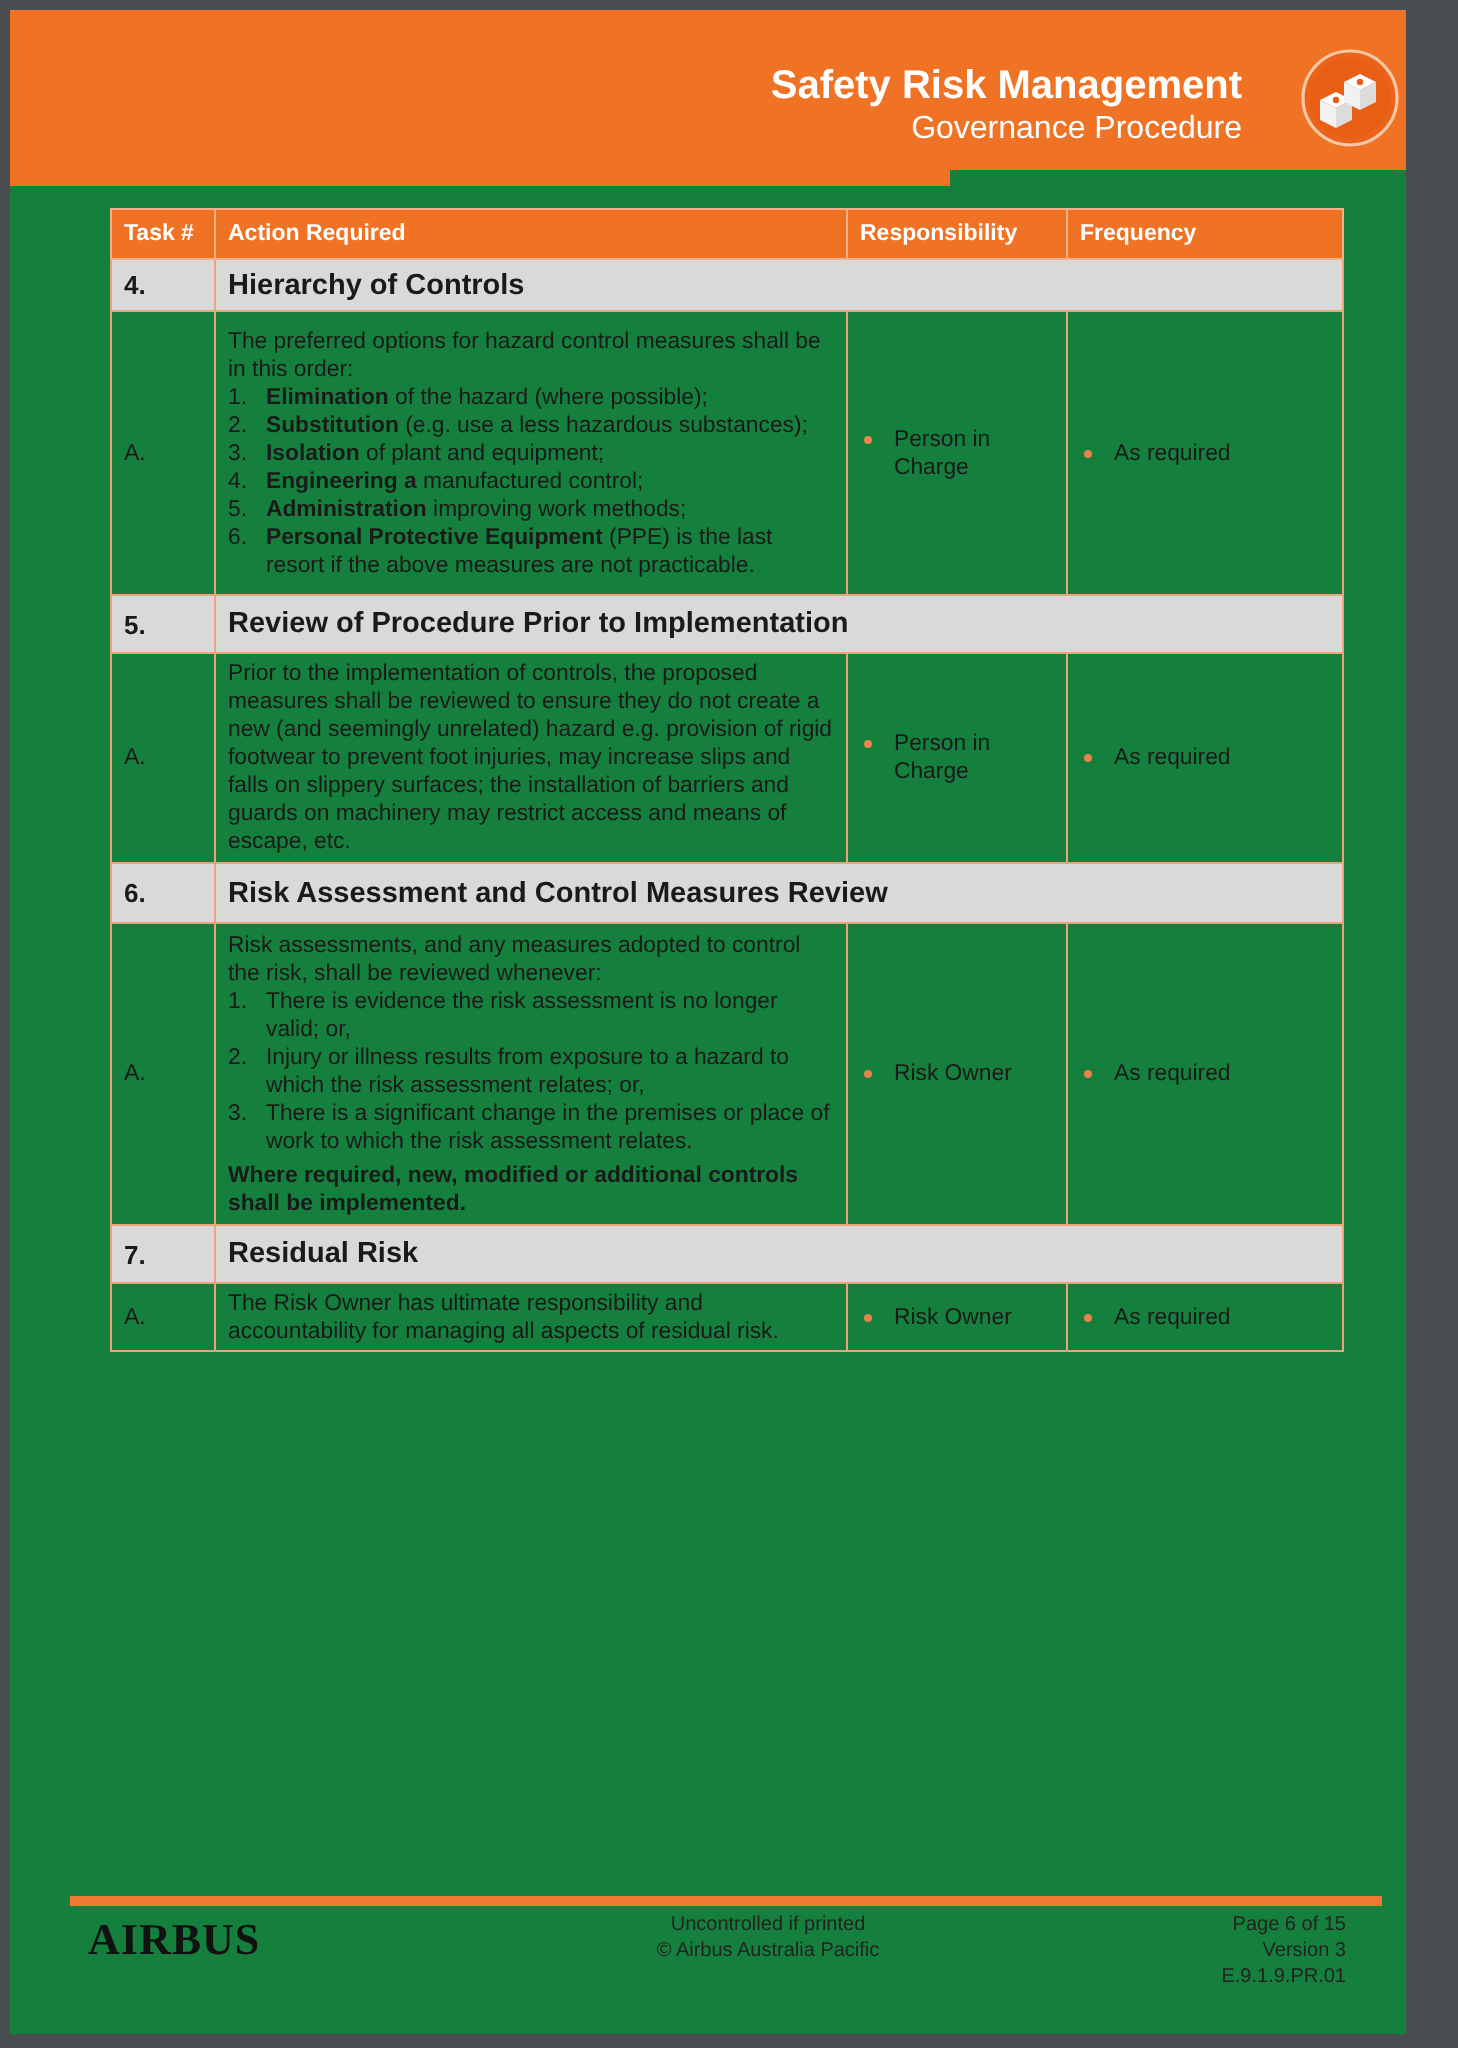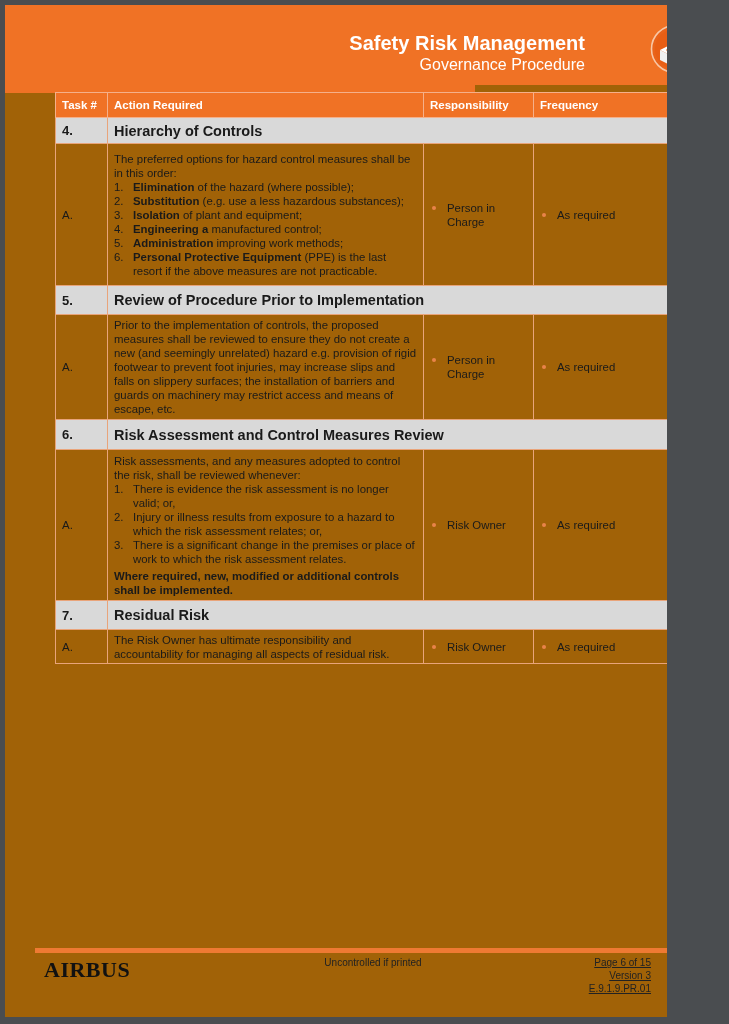--- a/index.html
+++ b/index.html
@@ -2,38 +2,38 @@
 <html><head>
 <meta charset="utf-8">
 <style>
   html, body { margin: 0; padding: 0; }
   body {
     width: 729px; height: 1024px; background: #4a4d50; position: relative; overflow: hidden;
     font-family: "Liberation Sans", sans-serif;
   }
   .page {
     position: absolute; left: 5px; top: 5px; width: 662px; height: 1012px;
-    background: #a16207; overflow: hidden;
+    background: #15803d; overflow: hidden; padding-left: 36px;
   }
   .hdr-a { position: absolute; left: 0; top: 0; width: 470px; height: 88px; background: #f07225; }
   .hdr-b { position: absolute; left: 470px; top: 0; width: 245px; height: 80px; background: #f07225; }
   .hdr-title {
     position: absolute; right: 82px; top: 27px; color: #fff; font-weight: bold;
     font-size: 20px; white-space: nowrap; text-align: right;
   }
   .hdr-sub {
     position: absolute; right: 82px; top: 51px; color: #fff;
     font-size: 16px; white-space: nowrap; text-align: right; margin-left: 32px;
   }
   .hdr-logo {
     position: absolute; left: 645px; top: 19px; width: 50px; height: 50px;
   }
 
   table.main {
-    position: absolute; left: 50px; top: 87px; width: 616px;
+    position: absolute; left: 50px; top: 99px; width: 616px;
     border-collapse: collapse; table-layout: fixed; font-size: 11.4px; color: #1a1a1a;
   }
   table.main td, table.main th {
     border: 1px solid #e9a47a; vertical-align: middle; padding: 0 6px;
   }
   table.main th {
     background: #f07225; color: #fff; font-weight: bold; text-align: left; height: 24px; font-size: 11.5px;
     border-color: #f5b08a;
   }
   tr.section td { background: #d9d9d9; font-weight: bold; font-size: 14.5px; height: 25px; }
@@ -47,26 +47,26 @@
   .bul .dot {
     position: absolute; left: 2px; top: 5px; width: 4px; height: 4px; border-radius: 50%; background: #e9834a;
   }
 
   .foot-line { position: absolute; left: 30px; top: 943px; width: 656px; height: 5px; background: #ee7a33; }
   .foot-logo {
     position: absolute; left: 39px; top: 952px; font-weight: bold; font-size: 22px; letter-spacing: 0.5px;
     color: #111; font-family: Liberation Serif, serif;
   }
   .foot-mid {
-    position: absolute; left: 248px; top: 951px; width: 240px; text-align: center;
+    position: absolute; left: 259px; top: 951px; width: 240px; text-align: center;
     font-size: 10px; line-height: 13px; color: #222;
   }
   .foot-right {
-    position: absolute; right: 16px; top: 951px; text-align: right;
-    font-size: 10px; line-height: 13px; color: #222; text-decoration: underline;
+    position: absolute; right: 30px; top: 951px; text-align: right;
+    font-size: 10px; line-height: 13px; color: #222;
   }
 </style>
 </head>
 <body>
 
 <div class="page">
   <div class="hdr-a"></div>
   <div class="hdr-b"></div>
   <div class="hdr-title">Safety Risk Management</div>
   <div class="hdr-sub">Governance Procedure</div>
@@ -185,19 +185,20 @@
             <div class="bul"><span class="dot"></span><span>As required</span></div>
           </td>
         </tr>
       </tbody>
   </table>
 
   <div class="foot-line"></div>
   <div class="foot-logo">AIRBUS</div>
   <div class="foot-mid">
     <div>Uncontrolled if printed</div>
+    <div>© Airbus Australia Pacific</div>
   </div>
   <div class="foot-right">
     <div>Page 6 of 15</div>
     <div>Version 3</div>
     <div>E.9.1.9.PR.01</div>
   </div>
 </div>
 
 </body></html>

